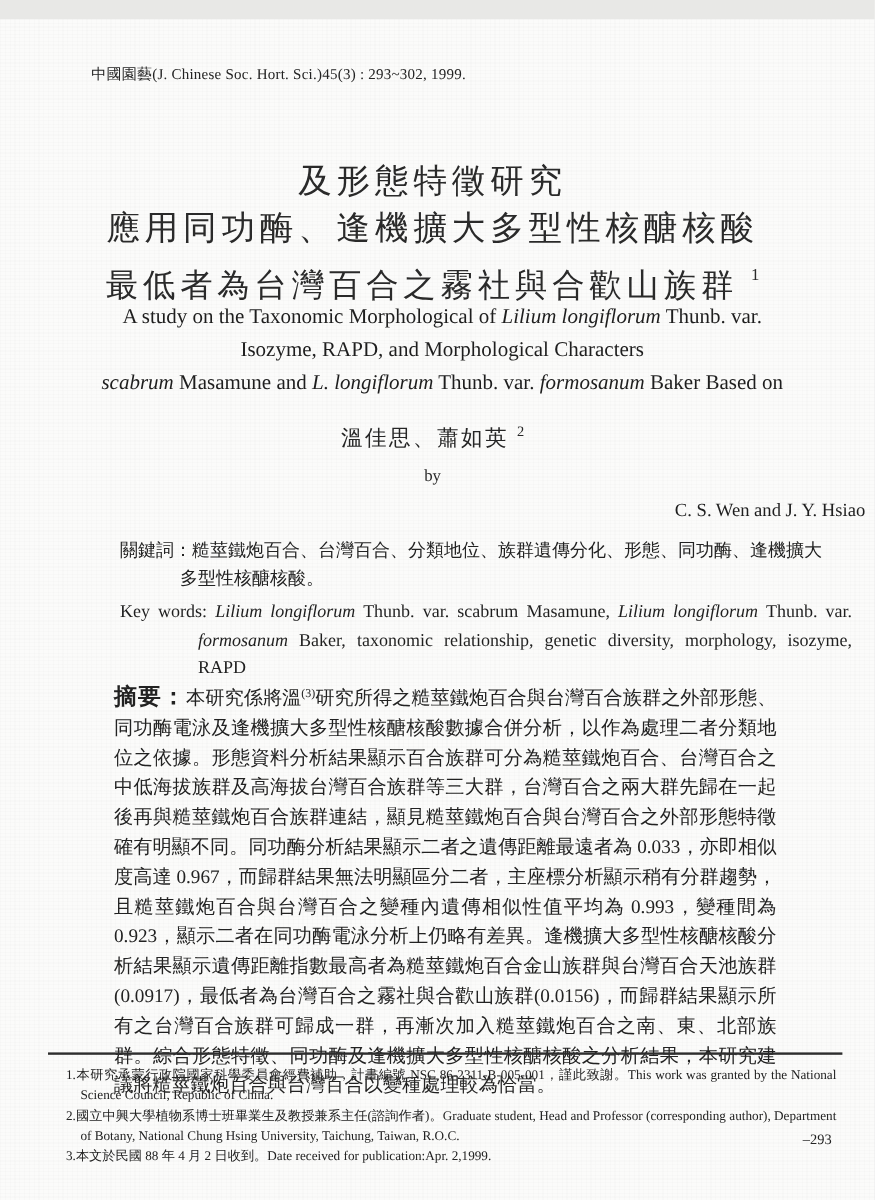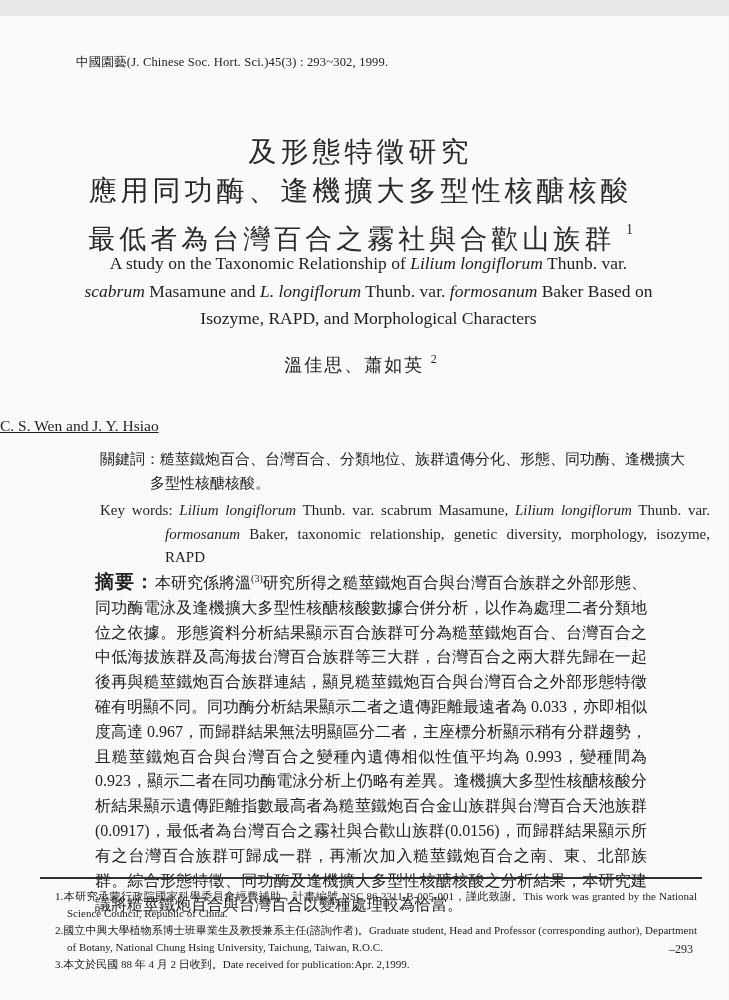--- a/index.html
+++ b/index.html
@@ -38,22 +38,22 @@
   .authors-zh{
     position:absolute;top:336px;left:0;right:8px;text-align:center;
     font-size:18px;letter-spacing:2px;color:#262626;
   }
   .authors-zh sup{font-size:12px;letter-spacing:0;vertical-align:8px;}
   .by-line{
     position:absolute;top:374px;left:0;right:8px;text-align:center;
     font-size:14px;color:#2a2a2a;
   }
   .authors-en{
-    position:absolute;top:401px;left:0;right:8px;text-align:left;
-    font-size:15.5px;color:#1f1f1f;text-decoration:underline;
+    position:absolute;top:401px;left:0;right:8px;text-align:right;
+    font-size:15.5px;color:#1f1f1f;
   }
   .keywords-zh{
     position:absolute;top:432px;left:100px;width:548px;
     font-size:15px;line-height:23.5px;color:#222;
     padding-left:50px;text-indent:-50px;
   }
   .keywords-en{
     position:absolute;top:483px;left:100px;width:545px;
     font-size:15px;line-height:23.5px;color:#1f1f1f;
     padding-left:65px;text-indent:-65px;
@@ -88,27 +88,28 @@
 
   <div class="journal-header">中國園藝(J. Chinese Soc. Hort. Sci.)45(3) : 293~302, 1999.</div>
 
   <h1 class="title-zh">
     <span class="t-line">及形態特徵研究</span>
     <span class="t-line">應用同功酶、逢機擴大多型性核醣核酸</span>
     <span class="t-line t-line3"><span>最低者為台灣百合之霧社與合歡山族群</span> <sup>1</sup></span>
   </h1>
 
   <div class="title-en">
-    <div><span>A study on the Taxonomic Relationship of </span><i>Lilium longiflorum</i><span> Thunb. var.</span></div>
+    <div><span>A study on the Taxonomic Morphological of </span><i>Lilium longiflorum</i><span> Thunb. var.</span></div>
+    <div><span>Isozyme, RAPD, and Morphological Characters</span></div>
     <div><i>scabrum</i><span> Masamune and </span><i>L. longiflorum</i><span> Thunb. var. </span><i>formosanum</i><span> Baker Based on</span></div>
-    <div><span>Isozyme, RAPD, and Morphological Characters</span></div>
   </div>
 
   <div class="authors-zh"><span>溫佳思、蕭如英</span> <sup>2</sup></div>
 
+  <div class="by-line">by</div>
 
   <div class="authors-en">C. S. Wen and J. Y. Hsiao</div>
 
   <div class="keywords-zh"><span>關鍵詞：</span><span>糙莖鐵炮百合、台灣百合、分類地位、族群遺傳分化、形態、同功酶、逢機擴大多型性核醣核酸。</span></div>
 
   <div class="keywords-en"><span>Key words: </span><i>Lilium longiflorum</i><span> Thunb. var. scabrum Masamune, </span><i>Lilium longiflorum</i><span> Thunb. var. </span><i>formosanum</i><span> Baker, taxonomic relationship, genetic diversity, morphology, isozyme, RAPD</span></div>
 
   <div class="abstract">
     <span class="abstract-label">摘要：</span><span>本研究係將溫</span><sup>(3)</sup><span>研究所得之糙莖鐵炮百合與台灣百合族群之外部形態、同功酶電泳及逢機擴大多型性核醣核酸數據合併分析，以作為處理二者分類地位之依據。形態資料分析結果顯示百合族群可分為糙莖鐵炮百合、台灣百合之中低海拔族群及高海拔台灣百合族群等三大群，台灣百合之兩大群先歸在一起後再與糙莖鐵炮百合族群連結，顯見糙莖鐵炮百合與台灣百合之外部形態特徵確有明顯不同。同功酶分析結果顯示二者之遺傳距離最遠者為 0.033，亦即相似度高達 0.967，而歸群結果無法明顯區分二者，主座標分析顯示稍有分群趨勢，且糙莖鐵炮百合與台灣百合之變種內遺傳相似性值平均為 0.993，變種間為 0.923，顯示二者在同功酶電泳分析上仍略有差異。逢機擴大多型性核醣核酸分析結果顯示遺傳距離指數最高者為糙莖鐵炮百合金山族群與台灣百合天池族群(0.0917)，最低者為台灣百合之霧社與合歡山族群(0.0156)，而歸群結果顯示所有之台灣百合族群可歸成一群，再漸次加入糙莖鐵炮百合之南、東、北部族群。綜合形態特徵、同功酶及逢機擴大多型性核醣核酸之分析結果，本研究建議將糙莖鐵炮百合與台灣百合以變種處理較為恰當。</span>
   </div>

